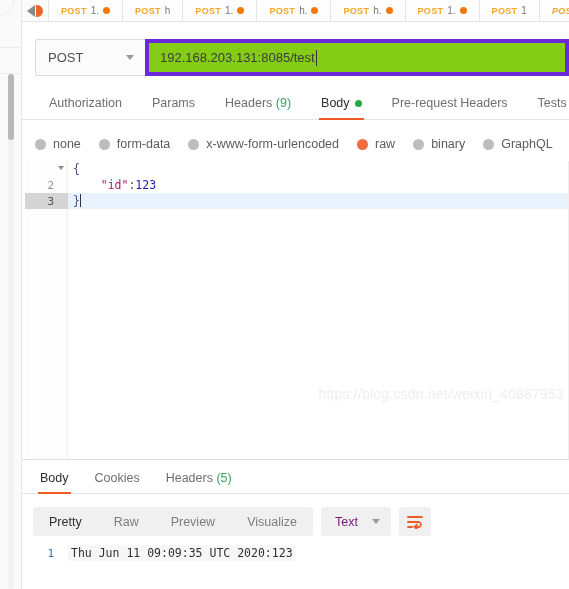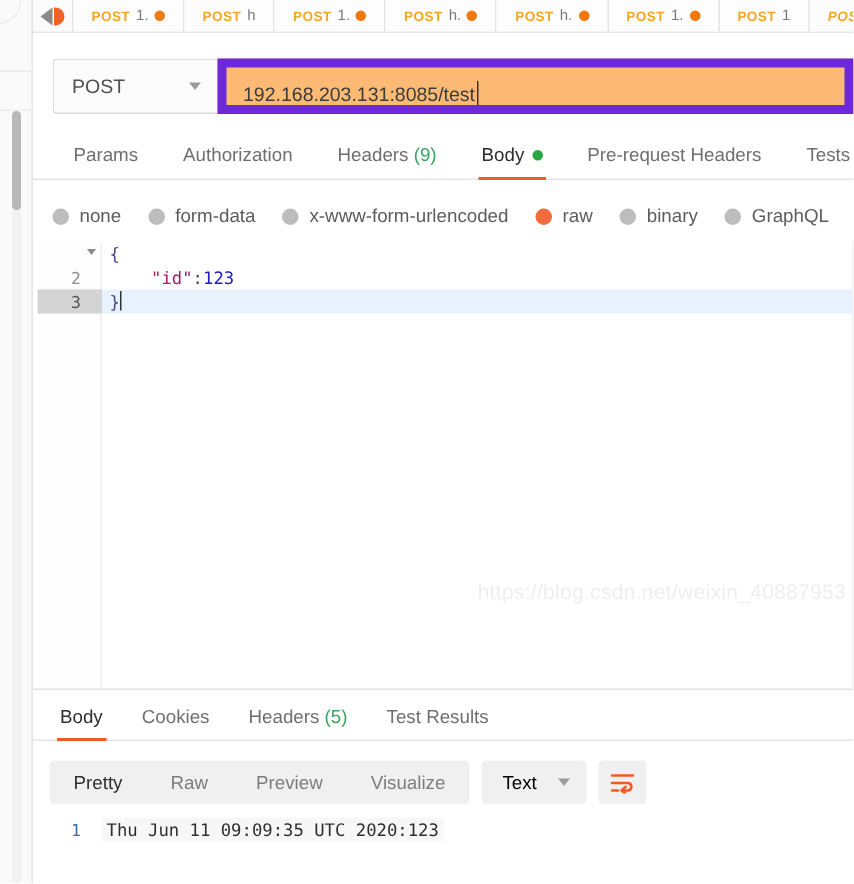--- a/index.html
+++ b/index.html
@@ -110,23 +110,23 @@
   }
   .method-select .label { font-size: 13px; color: #4f4f4f; }
   .caret {
     width: 0; height: 0;
     border-left: 4.5px solid transparent;
     border-right: 4.5px solid transparent;
     border-top: 5px solid #9a9a9a;
   }
   .url-input {
     flex: 1; height: 37px;
-    border: 6px solid #6d28d9;
-    background: #fdba74;
-    display: flex; align-items: flex-end;
+    border: 4px solid #6d28d9;
+    background: #84cc16;
+    display: flex; align-items: center;
     padding: 0 0 0 11px;
     position: relative;
   }
   .url-text {
     font-size: 13px; color: #3c3c3c;
   }
   .caretbar {
     display: inline-block;
     width: 1px; height: 16px;
     background: #333; margin-left: 1px;
@@ -272,21 +272,21 @@
     font-size: 12.5px; color: #7d7d7d;
     cursor: pointer; white-space: nowrap;
   }
   .seg.active { color: #303030; }
   .fmt-select {
     height: 29px; background: #f0f0f0; border-radius: 3px;
     display: flex; align-items: center; gap: 14px;
     padding: 0 11px 0 14px;
     cursor: pointer;
   }
-  .fmt-select .lbl { font-size: 12.5px; color: #000000; }
+  .fmt-select .lbl { font-size: 12.5px; color: #701a75; }
   .icon-btn {
     width: 32px; height: 29px;
     background: #f0f0f0; border-radius: 3px;
     display: flex; align-items: center; justify-content: center;
     cursor: pointer;
   }
 
   .resp-body {
     position: absolute; left: 25px; top: 545px;
     width: 544px; height: 44px;
@@ -380,22 +380,22 @@
       <span class="label">POST</span>
       <span class="caret"></span>
     </div>
     <div class="url-input" title="Enter request URL">
       <span class="url-text">192.168.203.131:8085/test</span>
         <span class="caretbar"></span>
     </div>
   </div>
 
   <div class="req-tabs" id="req-tabs-host">
+      <div class="req-tab"><span>Authorization</span></div>
       <div class="req-tab"><span>Params</span></div>
-      <div class="req-tab"><span>Authorization</span></div>
       <div class="req-tab"><span>Headers</span> <span class="count">(9)</span></div>
       <div class="req-tab active"><span>Body</span><span class="gdot"></span></div>
       <div class="req-tab"><span>Pre-request Headers</span></div>
       <div class="req-tab"><span>Tests</span></div>
     </div>
 
   <div class="body-types" id="body-types-host">
       <div class="radio-opt">
         <span class="bullet"></span>
         <span class="lbl">none</span>
@@ -440,21 +440,20 @@
           <span class="code-txt"><span class="tok-brace">}</span><span class="text-caret"></span></span>
         </div>
       </div>
   </div>
 
   <div class="resp-divider"></div>
   <div class="resp-tabs" id="resp-tabs-host">
       <div class="resp-tab active"><span>Body</span></div>
       <div class="resp-tab"><span>Cookies</span></div>
       <div class="resp-tab"><span>Headers</span> <span class="count">(5)</span></div>
-      <div class="resp-tab"><span>Test Results</span></div>
     </div>
 
   <div class="resp-toolbar">
     <div class="seg-group" id="resp-views-host">
         <div class="seg active">Pretty</div>
         <div class="seg">Raw</div>
         <div class="seg">Preview</div>
         <div class="seg">Visualize</div>
       </div>
     <div class="fmt-select">

